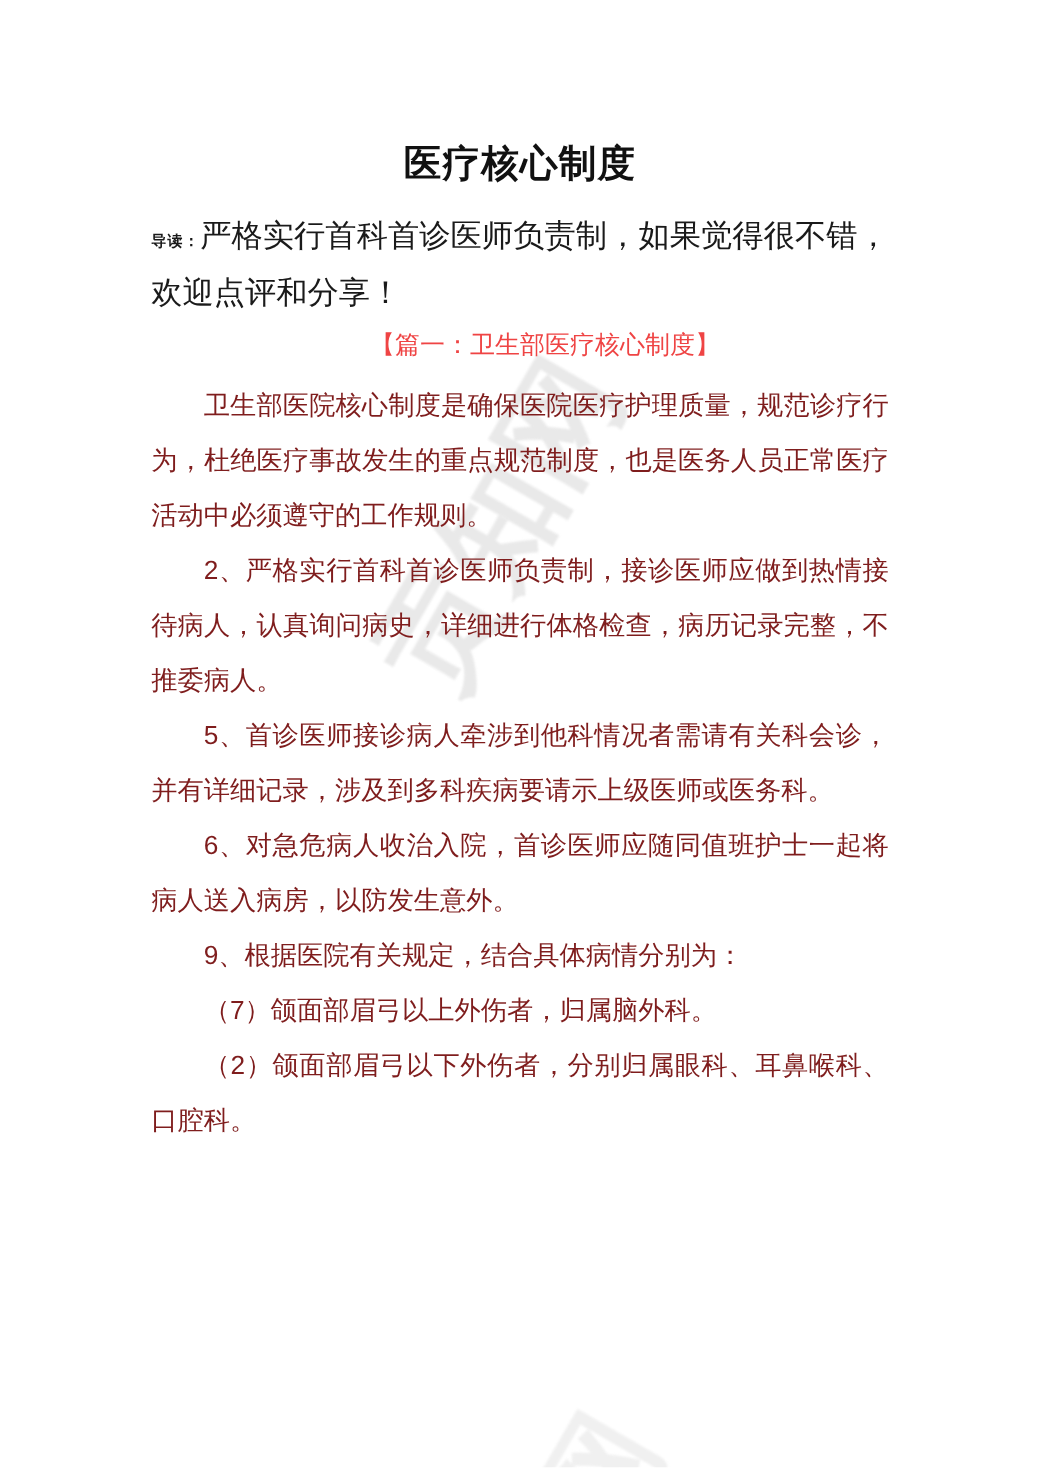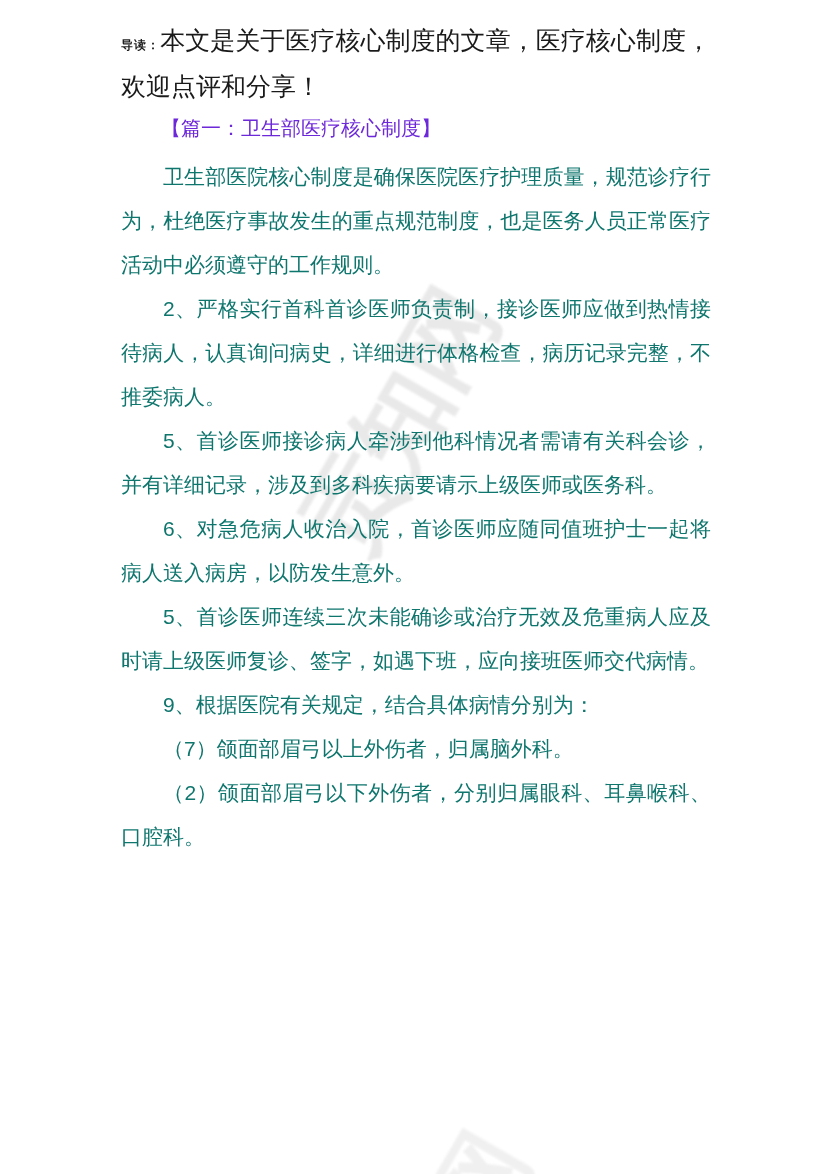--- a/index.html
+++ b/index.html
@@ -71,55 +71,56 @@
     font-size: 12px;
     font-weight: bold;
     letter-spacing: 1px;
   }
   .section-heading {
     margin: 6px 0 0 0;
     font-size: 20px;
     line-height: 30px;
     text-indent: 2em;
     font-weight: normal;
-    color: #6d28d9;
+    color: #ef4444;
+    text-align: center;
   }
   .body-copy {
     margin-top: 12px;
   }
   .body-para {
     margin: 0;
     font-size: 21px;
     line-height: 44px;
     text-align: justify;
     text-indent: 2em;
-    color: #0f766e;
+    color: #7f1d1d;
     word-break: break-all;
   }
 </style>
 </head>
 <body>
 
 <div class="page">
 
   <div class="watermark wm-mid">贡知网</div>
   <div class="watermark wm-bottom">贡知网</div>
 
   <div class="content">
 
+    <h1 class="doc-title">医疗核心制度</h1>
 
-    <p class="intro"><span class="intro-label">导读：</span><span>本文是关于医疗核心制度的文章，医疗核心制度，欢迎点评和分享！</span></p>
+    <p class="intro"><span class="intro-label">导读：</span><span>严格实行首科首诊医师负责制，如果觉得很不错，欢迎点评和分享！</span></p>
 
     <p class="section-heading">【篇一：卫生部医疗核心制度】</p>
 
     <div class="body-copy">
       <p class="body-para">卫生部医院核心制度是确保医院医疗护理质量，规范诊疗行为，杜绝医疗事故发生的重点规范制度，也是医务人员正常医疗活动中必须遵守的工作规则。</p>
       <p class="body-para">2、严格实行首科首诊医师负责制，接诊医师应做到热情接待病人，认真询问病史，详细进行体格检查，病历记录完整，不推委病人。</p>
       <p class="body-para">5、首诊医师接诊病人牵涉到他科情况者需请有关科会诊，并有详细记录，涉及到多科疾病要请示上级医师或医务科。</p>
       <p class="body-para">6、对急危病人收治入院，首诊医师应随同值班护士一起将病人送入病房，以防发生意外。</p>
-      <p class="body-para">5、首诊医师连续三次未能确诊或治疗无效及危重病人应及时请上级医师复诊、签字，如遇下班，应向接班医师交代病情。</p>
       <p class="body-para">9、根据医院有关规定，结合具体病情分别为：</p>
       <p class="body-para">（7）颌面部眉弓以上外伤者，归属脑外科。</p>
       <p class="body-para">（2）颌面部眉弓以下外伤者，分别归属眼科、耳鼻喉科、口腔科。</p>
     </div>
 
   </div>
 </div>
 
 </body></html>

